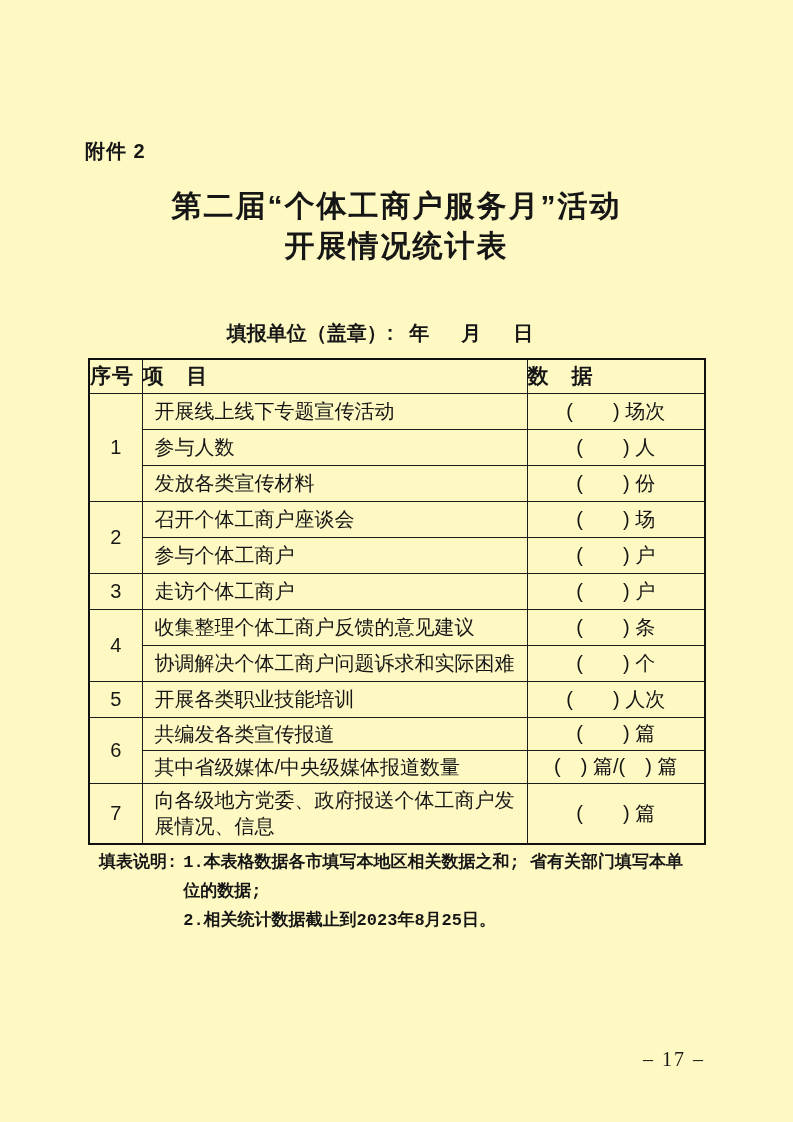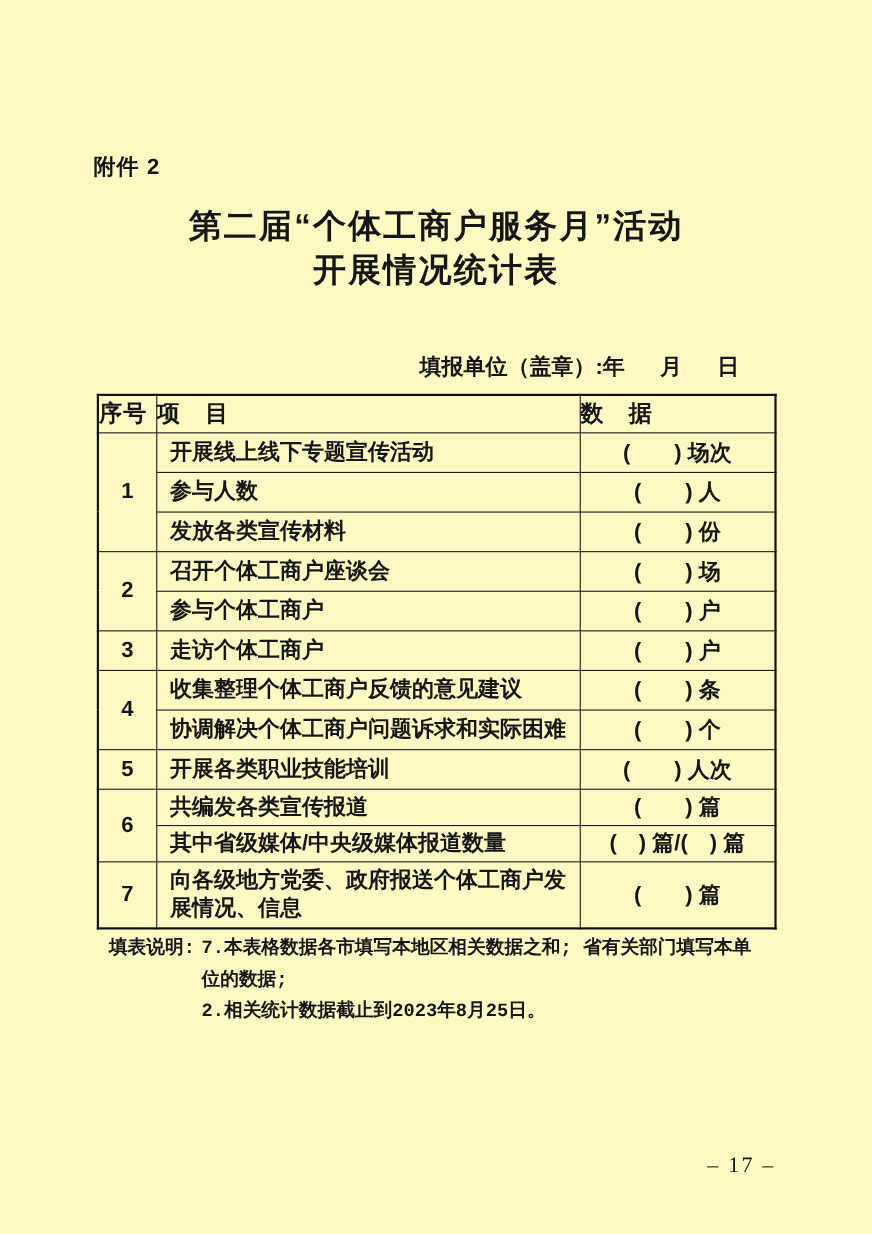--- a/index.html
+++ b/index.html
@@ -19,35 +19,35 @@
   }
 
   .title-block {
     position: absolute; left: 0; top: 186px; width: 100%;
     text-align: center; font-weight: 700;
     font-size: 30px; line-height: 40px; letter-spacing: 2px;
   }
 
   .meta-row {
     position: absolute; left: 88px; top: 320px; width: 616px;
-    display: flex; justify-content: flex-end; align-items: flex-end;
-    font-size: 20px; font-weight: 600;
+    display: flex; justify-content: center; align-items: flex-end;
+    font-size: 20px; font-weight: 600; gap: 16px;
   }
   .meta-row .date { margin-right: 26px; letter-spacing: 6px; font-weight: 600; }
 
   table.stat {
     position: absolute; left: 88px; top: 358px;
     width: 616px; border-collapse: collapse; table-layout: fixed;
   }
   table.stat col.c-index { width: 53px; }
   table.stat col.c-item  { width: 385px; }
   table.stat col.c-data  { width: 178px; }
   table.stat th, table.stat td {
     border: 1.5px solid #1c1c1c;
-    font-size: 20px; font-weight: 700;
+    font-size: 20px; font-weight: 400;
     vertical-align: middle;
   }
   table.stat { border: 2.5px solid #111; }
   table.stat th {
     height: 34px; font-weight: 700; font-size: 21px;
     text-align: left; letter-spacing: 1px;
   }
   table.stat td.idx  { text-align: center; font-size: 20px; }
   table.stat td.item { text-align: left; padding: 2px 6px 2px 12px; line-height: 26px; }
   table.stat td.data { text-align: center; white-space: nowrap; padding: 0 2px; }
@@ -158,20 +158,20 @@
         <td class="idx">7</td>
         <td class="item">向各级地方党委、政府报送个体工商户发展情况、信息</td>
         <td class="data">(　　) 篇</td>
       </tr>
     </tbody>
   </table>
 
   <div class="notes">
     <div class="notes-label">填表说明:</div>
     <div class="notes-body">
-      <div>7.本表格数据各市填写本地区相关数据之和; 省有关部门填写本单位的数据;</div>
+      <div>1.本表格数据各市填写本地区相关数据之和; 省有关部门填写本单位的数据;</div>
       <div>2.相关统计数据截止到2023年8月25日。</div>
     </div>
   </div>
 
   <div class="page-number">– 17 –</div>
 
 </div>
 
 </body></html>

